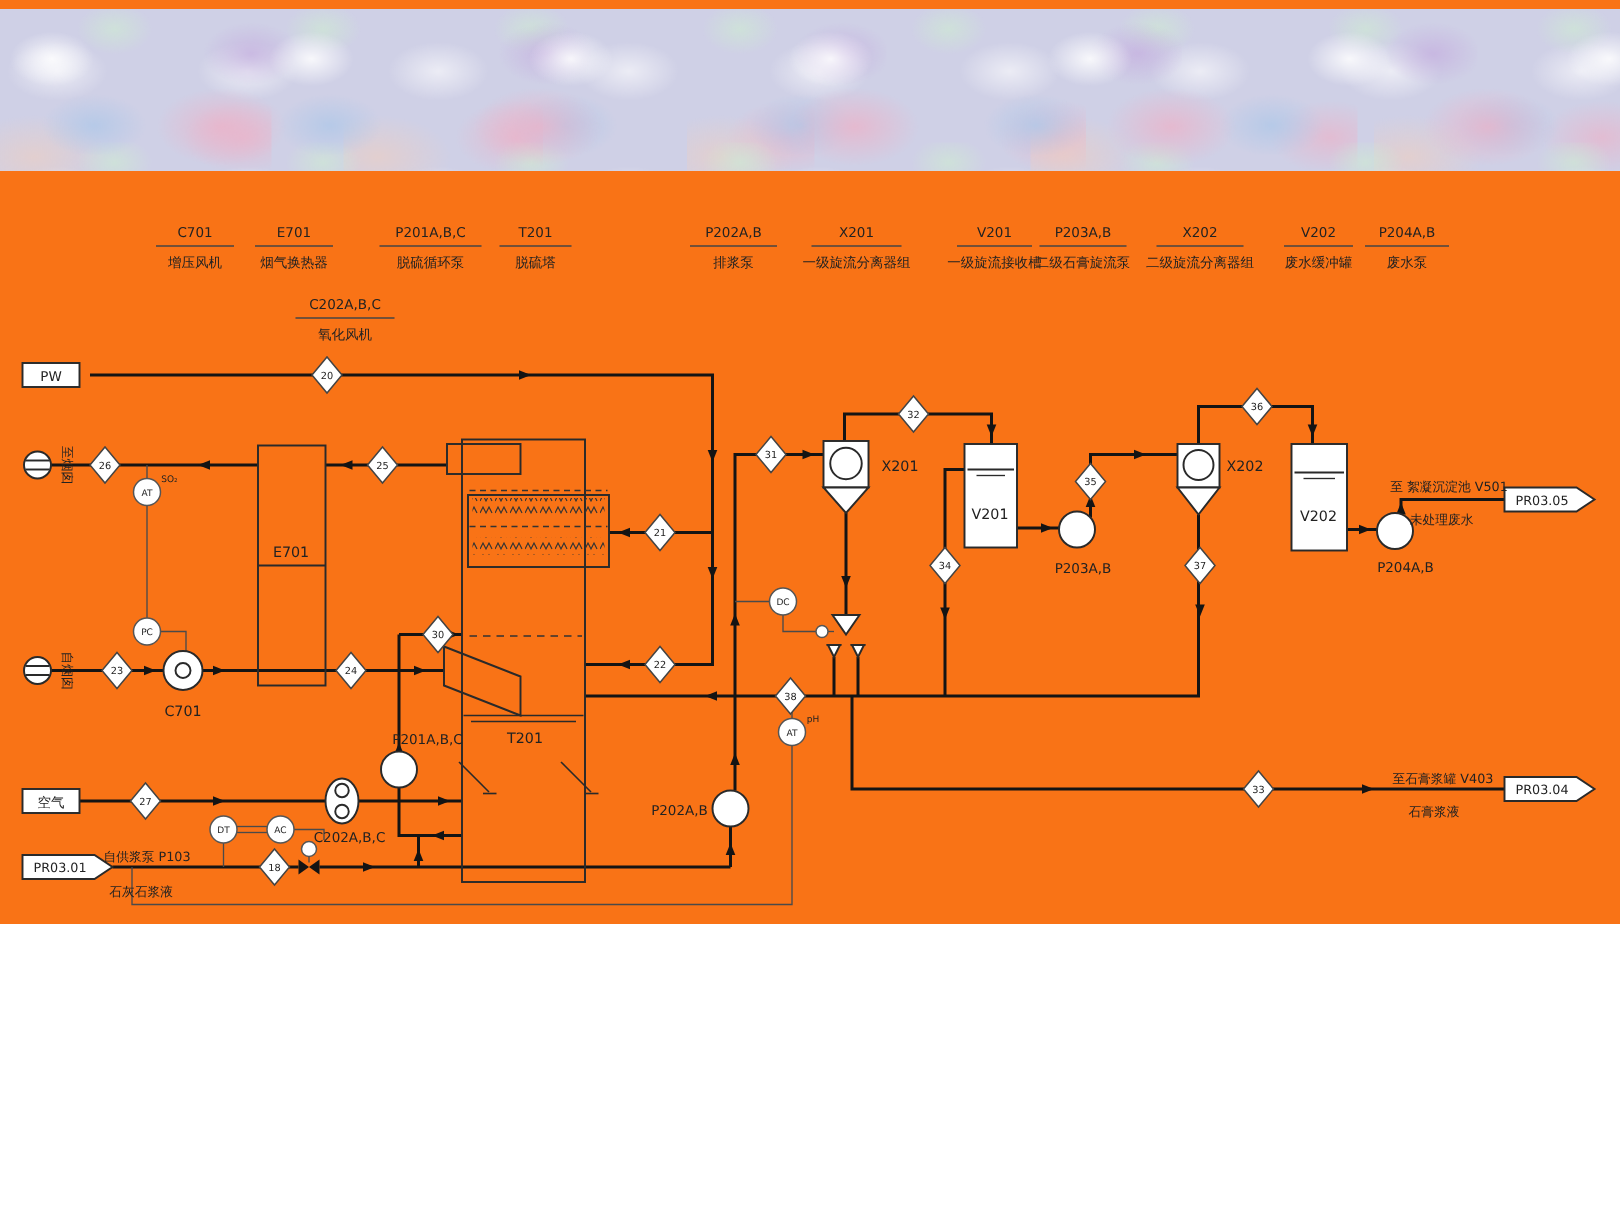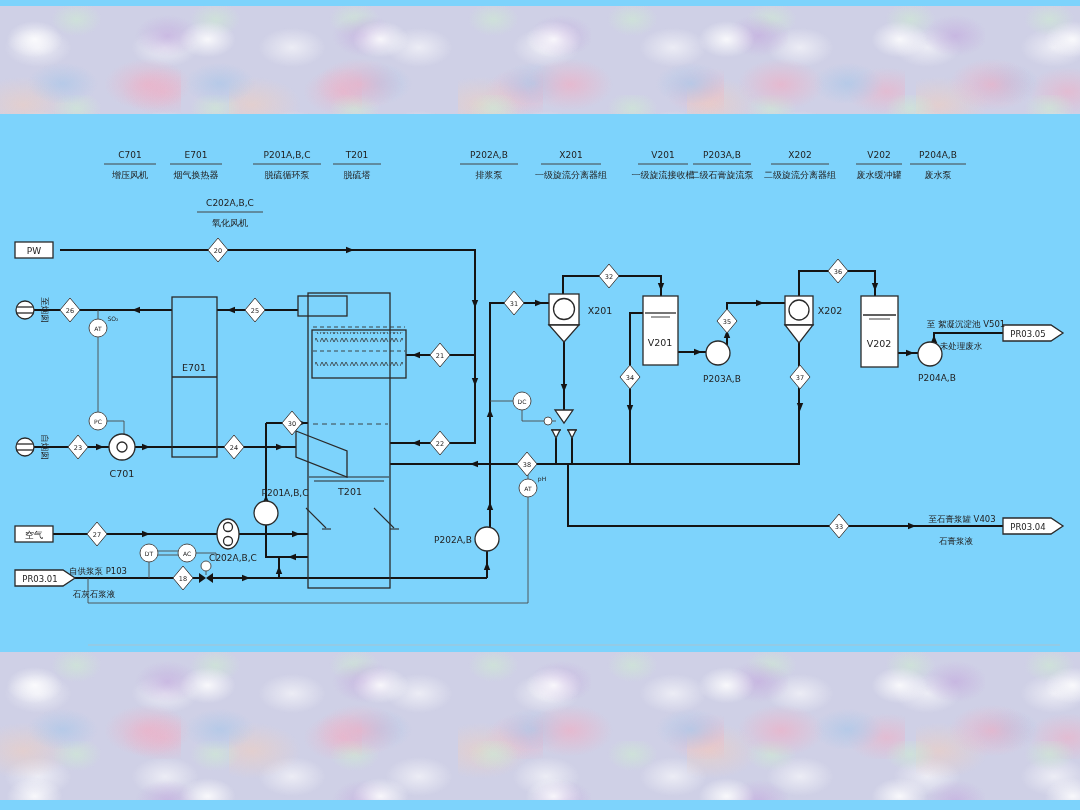--- a/index.html
+++ b/index.html
@@ -1,16 +1,16 @@
 <!DOCTYPE html>
 <html><head>
 <meta charset="utf-8">
 <style>
   html,body{margin:0;padding:0;background:#fff;}
-  .stage{position:relative;width:1080px;height:810px;background:#7dd3fc;overflow:hidden;
+  .stage{position:relative;width:1080px;height:616px;background:#f97316;overflow:hidden;
          font-family:"DejaVu Sans","Liberation Sans",sans-serif;}
   .mottle{
     position:absolute;left:0;width:1080px;
     background-color:#cfd0e6;
     background-image:
       radial-gradient(40px 26px at 20% 30%, rgba(255,255,255,.85), rgba(255,255,255,0) 70%),
       radial-gradient(60px 36px at 70% 60%, rgba(236,178,200,.75), rgba(236,178,200,0) 72%),
       radial-gradient(50px 30px at 40% 80%, rgba(176,200,232,.8), rgba(176,200,232,0) 70%),
       radial-gradient(46px 30px at 85% 25%, rgba(198,178,224,.8), rgba(198,178,224,0) 70%),
       radial-gradient(36px 24px at 55% 15%, rgba(206,232,212,.7), rgba(206,232,212,0) 70%),

